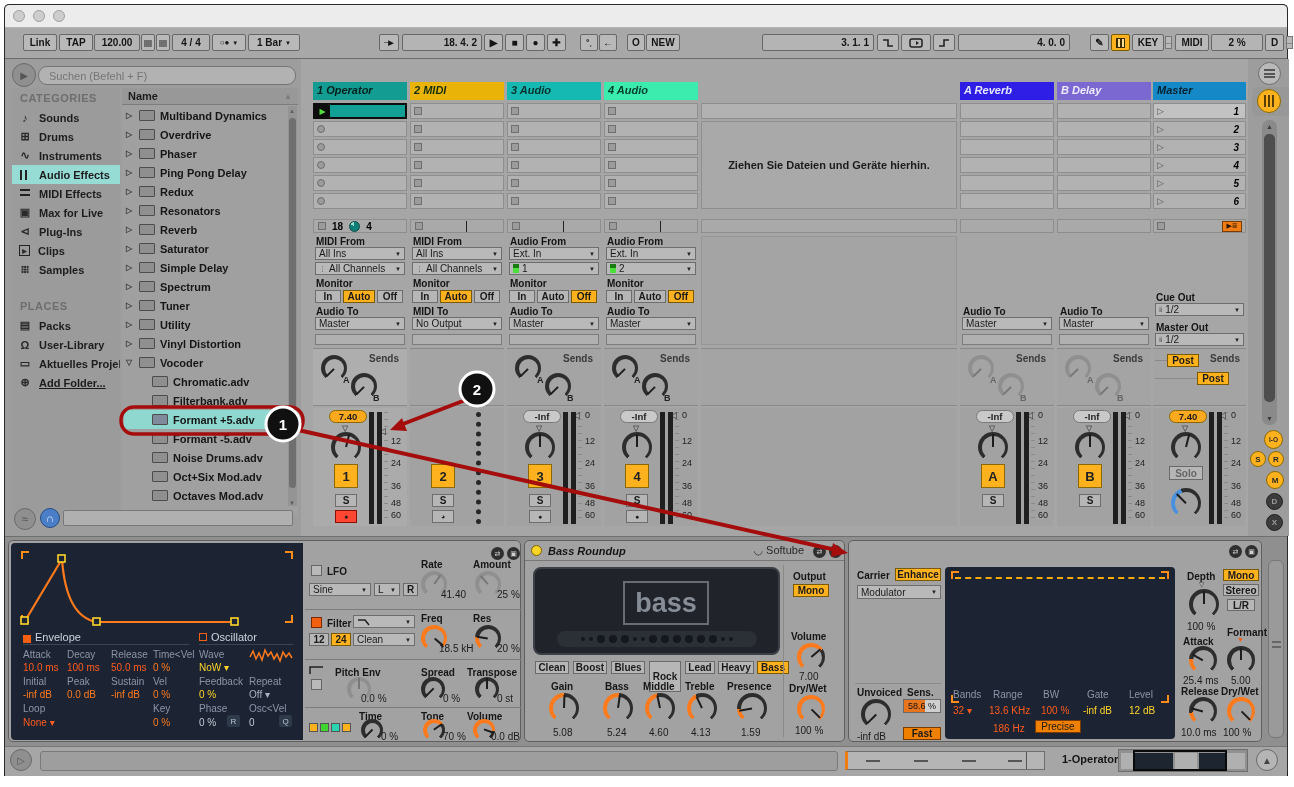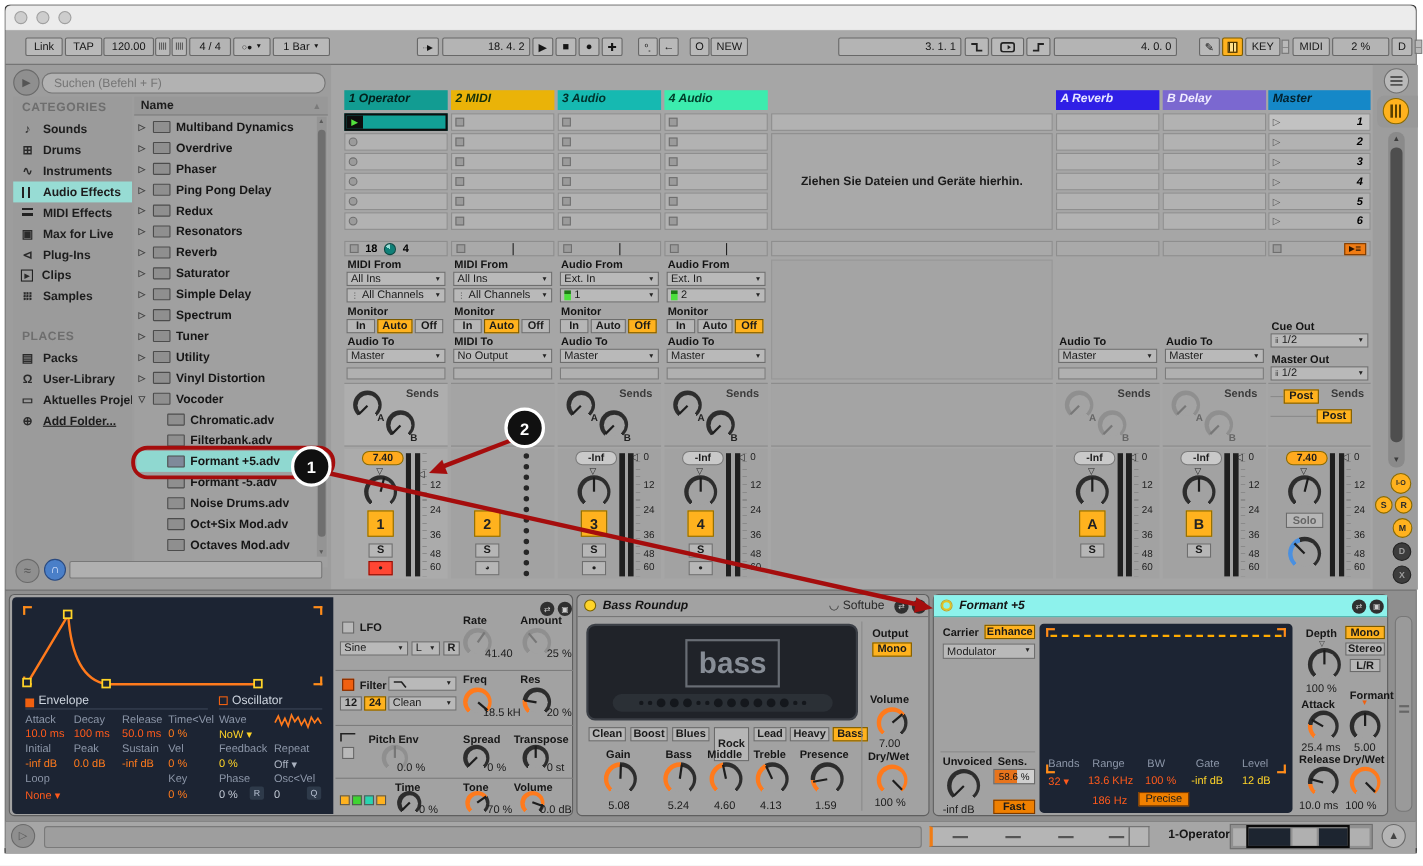--- a/index.html
+++ b/index.html
@@ -4,21 +4,21 @@
 <style>
 *{margin:0;padding:0;box-sizing:border-box}
 html,body{width:1294px;height:787px;background:#fff;font-family:"Liberation Sans",sans-serif;position:relative;overflow:hidden;-webkit-font-smoothing:antialiased}
 .ab{position:absolute}
 .b{font-weight:bold}.i{font-style:italic}
 .win{left:4px;top:4px;width:1284px;height:772px;background:#a6a6a6;border:1px solid #2a2a2a;border-bottom:5px solid #141414;border-radius:5px 5px 0 0}
 .tbar{left:5px;top:5px;width:1282px;height:23px;background:#ececec;border-bottom:1px solid #b5b5b5;border-radius:5px 5px 0 0;display:flex;align-items:center}
 .tl{width:12px;height:12px;border-radius:50%;background:#cdcdcd;border:1px solid #9f9f9f;margin-left:8px}
 .ttl{position:absolute;width:100%;text-align:center;color:#9a9a9a;font-size:13px}
 .trans{left:5px;top:28px;width:1282px;height:31px;background:#a8a8a8;border-bottom:1px solid #6c6c6c}
-.tbtn,.tval{position:absolute;top:6px;height:17px;background:#b9b9b9;border:1px solid #686868;border-radius:2px;font-size:10px;font-weight:normal;color:#151515;display:flex;align-items:center;justify-content:center;padding:0 4px}
+.tbtn,.tval{position:absolute;top:6px;height:17px;background:#b9b9b9;border:1px solid #686868;border-radius:2px;font-size:10px;font-weight:bold;color:#151515;display:flex;align-items:center;justify-content:center;padding:0 4px}
 .tval{background:#b4b4b4}
 .car{font-size:6px;margin-left:3px}
 .pane{background:#9d9d9d}
 .crow{height:19px;display:flex;align-items:center;font-size:11px;font-weight:bold;color:#1d1d1d;padding-left:6px;gap:7px}
 .crow.sel{background:#97dcd4}
 .cic{width:14px;text-align:center;font-size:11px;color:#2a2a2a;flex:0 0 14px}
 .lrow{height:19px;display:flex;align-items:center;font-size:11px;font-weight:bold;color:#161616;gap:5px}
 .lrow.sel{background:#8fd8d0}
 .disc{width:10px;font-size:8px;color:#3d3d3d;text-align:center}
 .devic{width:16px;height:11px;background:#8f8f8f;border:1px solid #4c4c4c;border-radius:1px;flex:0 0 16px}
@@ -988,24 +988,20 @@
   <div class="dbtn or" style="left:268px;top:43px;width:36px;height:13px">Mono</div>
   <span class="dlbl" style="left:266px;top:90px">Volume</span>
   <div class="knob" style="left:272px;top:102px;width:28px;height:28px;--fill:.7;--rot:50deg;--bg:#a2a2a2"></div>
   <span class="dval" style="left:274px;top:130px">7.00</span>
   <span class="dlbl" style="left:264px;top:142px">Dry/Wet</span>
   <div class="knob" style="left:272px;top:154px;width:28px;height:28px;--fill:1;--rot:135deg;--bg:#a2a2a2"></div>
   <span class="dval" style="left:270px;top:184px">100 %</span>
 </div>
 
 <div class="dev" style="left:848px;width:414px">
-  <div class="devttl" style="background:#8df2ec;border-bottom:1px solid #56b8b2">
-    <span class="pwr" style="background:#8df2ec;border-color:#caa21e;box-shadow:inset 0 0 0 1.5px #e8c418"></span>
-    <span>Formant +5</span>
-  </div>
   <div class="cicn" style="left:380px;top:4px">⇄</div>
   <div class="cicn" style="left:396px;top:4px">▣</div>
   <span class="dlbl" style="left:8px;top:29px">Carrier</span>
   <div class="dbtn or" style="left:46px;top:27px;width:46px;height:13px">Enhance</div>
   <div class="dd" style="left:8px;top:44px;width:84px;height:14px">
       <span>Modulator</span>
       <span class="ar">▼</span>
     </div>
   <div class="ab" style="left:6px;top:142px;width:86px;height:1px;background:#8a8a8a"></div>
   <span class="dlbl" style="left:8px;top:146px">Unvoiced</span>

